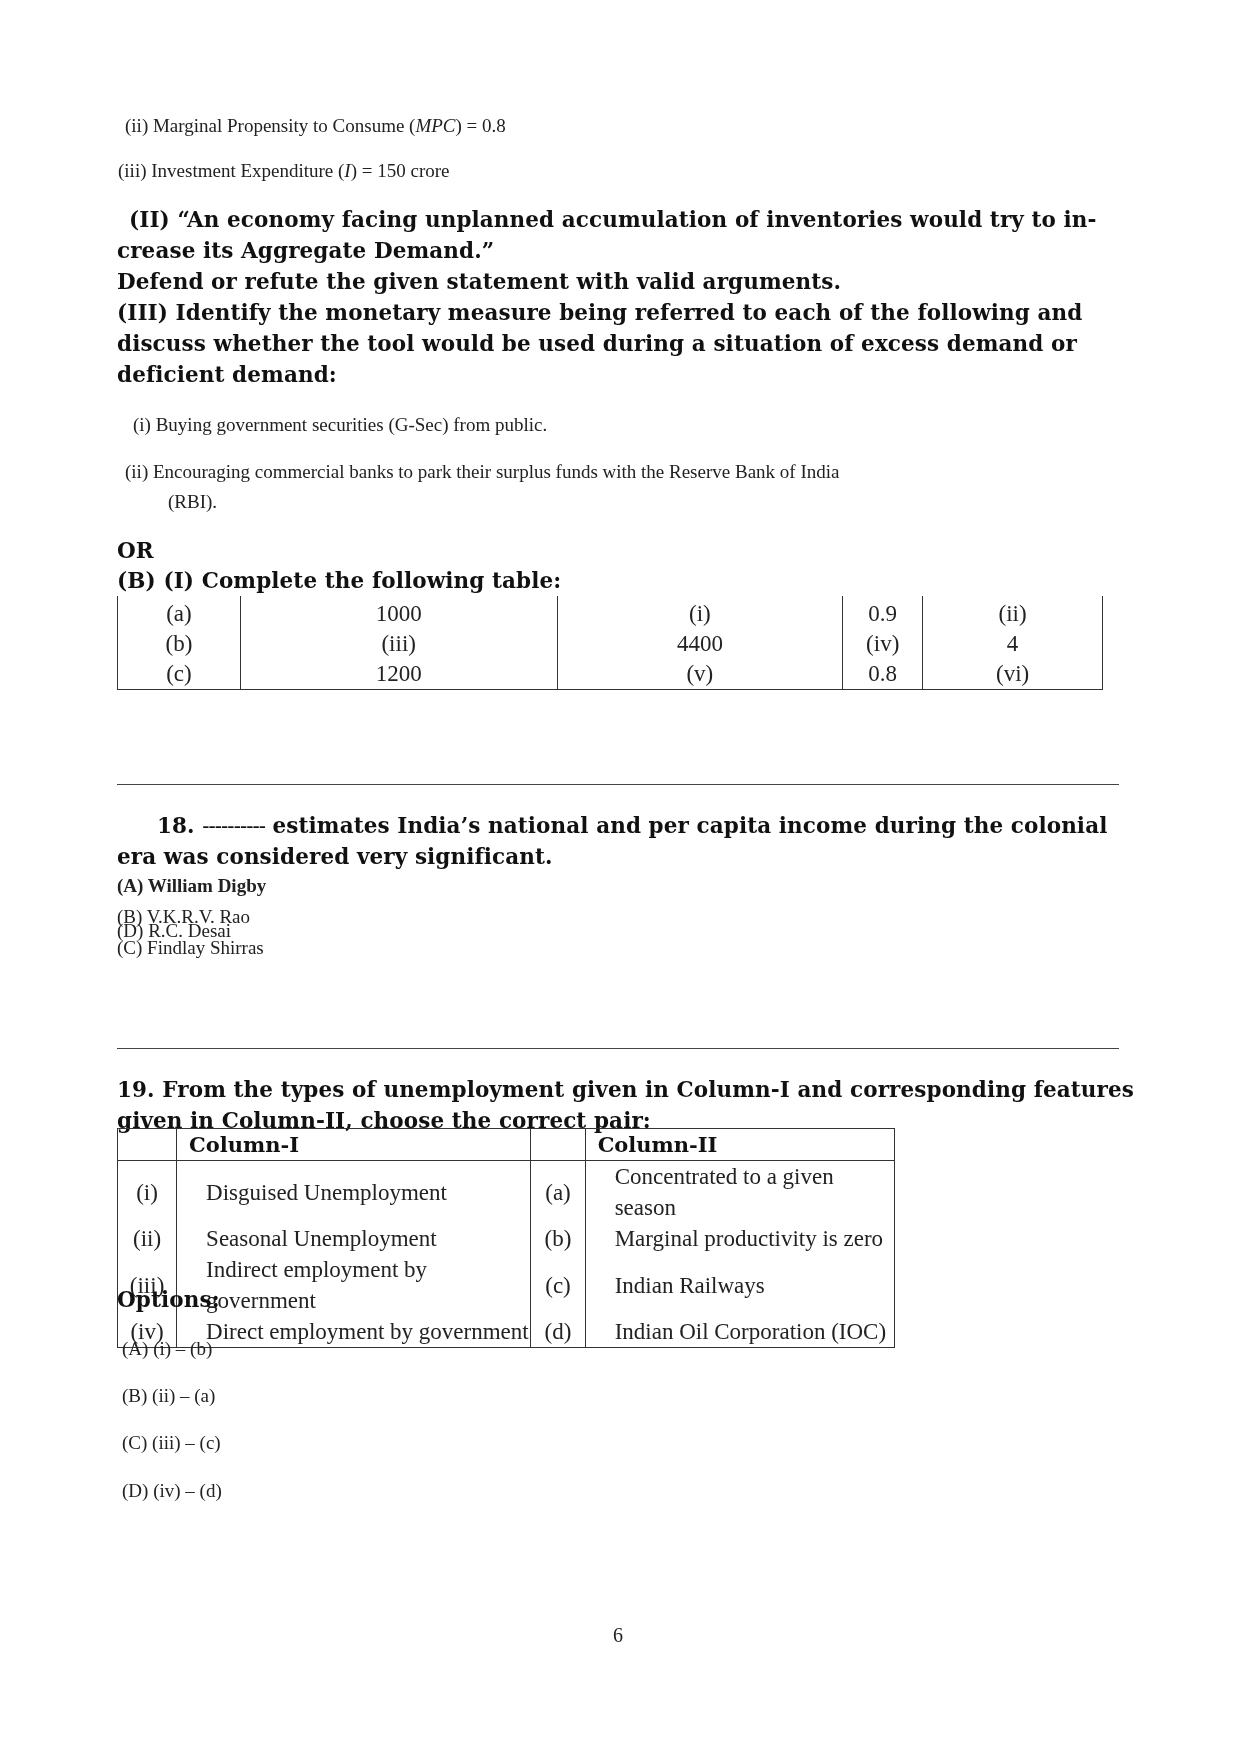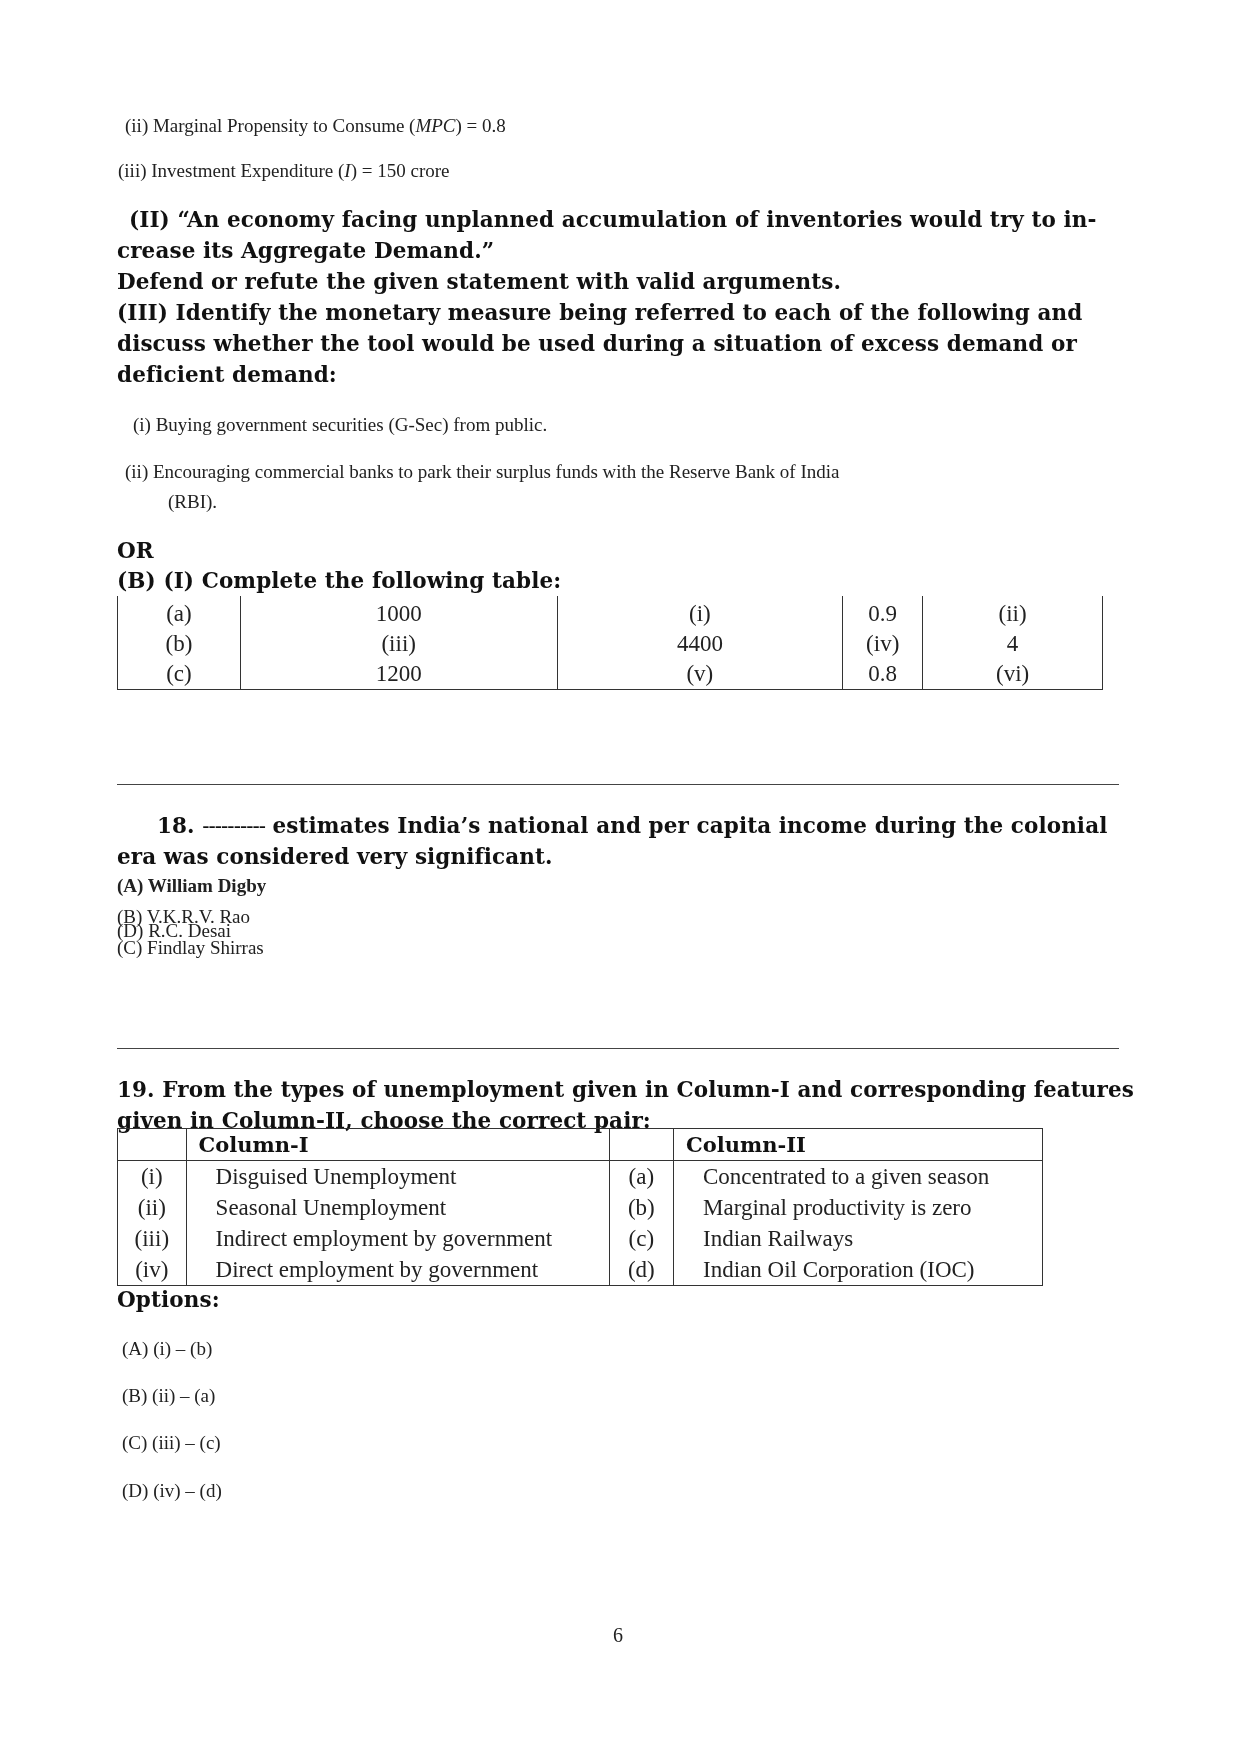--- a/index.html
+++ b/index.html
@@ -18,21 +18,21 @@
     table.t { position: absolute; border-collapse: collapse; font-family: "Liberation Serif", "DejaVu Serif", serif; font-size: 23px; color: #222; }
     table.t td, table.t th { border-left: 1.5px solid #333; border-right: 1.5px solid #333; padding: 0; line-height: 31px; font-weight: normal; }
     table.t tr.head th, table.t tr.head td { border-top: 1.5px solid #333; border-bottom: 1.5px solid #333; }
     table.t tr.last td { border-bottom: 1.5px solid #333; }
 
     #tbl1 { left: 117px; top: 596px; width: 986px; }
     #tbl1 td, #tbl1 th { text-align: center; }
     #tbl1 tr.head th { height: 34px; line-height: 32px; }
     #tbl1 tr.body td { height: 30px; line-height: 30px; }
 
-    #tbl2 { left: 117px; top: 1128px; width: 926px; }
+    #tbl2 { left: 117px; top: 1128px; width: 778px; }
     #tbl2 tr.head th { height: 31px; line-height: 30px; text-align: left; font-family: "DejaVu Serif", serif; font-weight: bold; font-size: 21px; color: #111; padding-left: 12px; }
     #tbl2 tr.head th.blank { padding-left: 0; }
     #tbl2 tr.body td { height: 31px; line-height: 31px; }
     #tbl2 td.num { text-align: center; }
     #tbl2 td.txt { text-align: left; padding-left: 29px; }
   </style>
 </head>
 <body>
 
 <div class="page">

